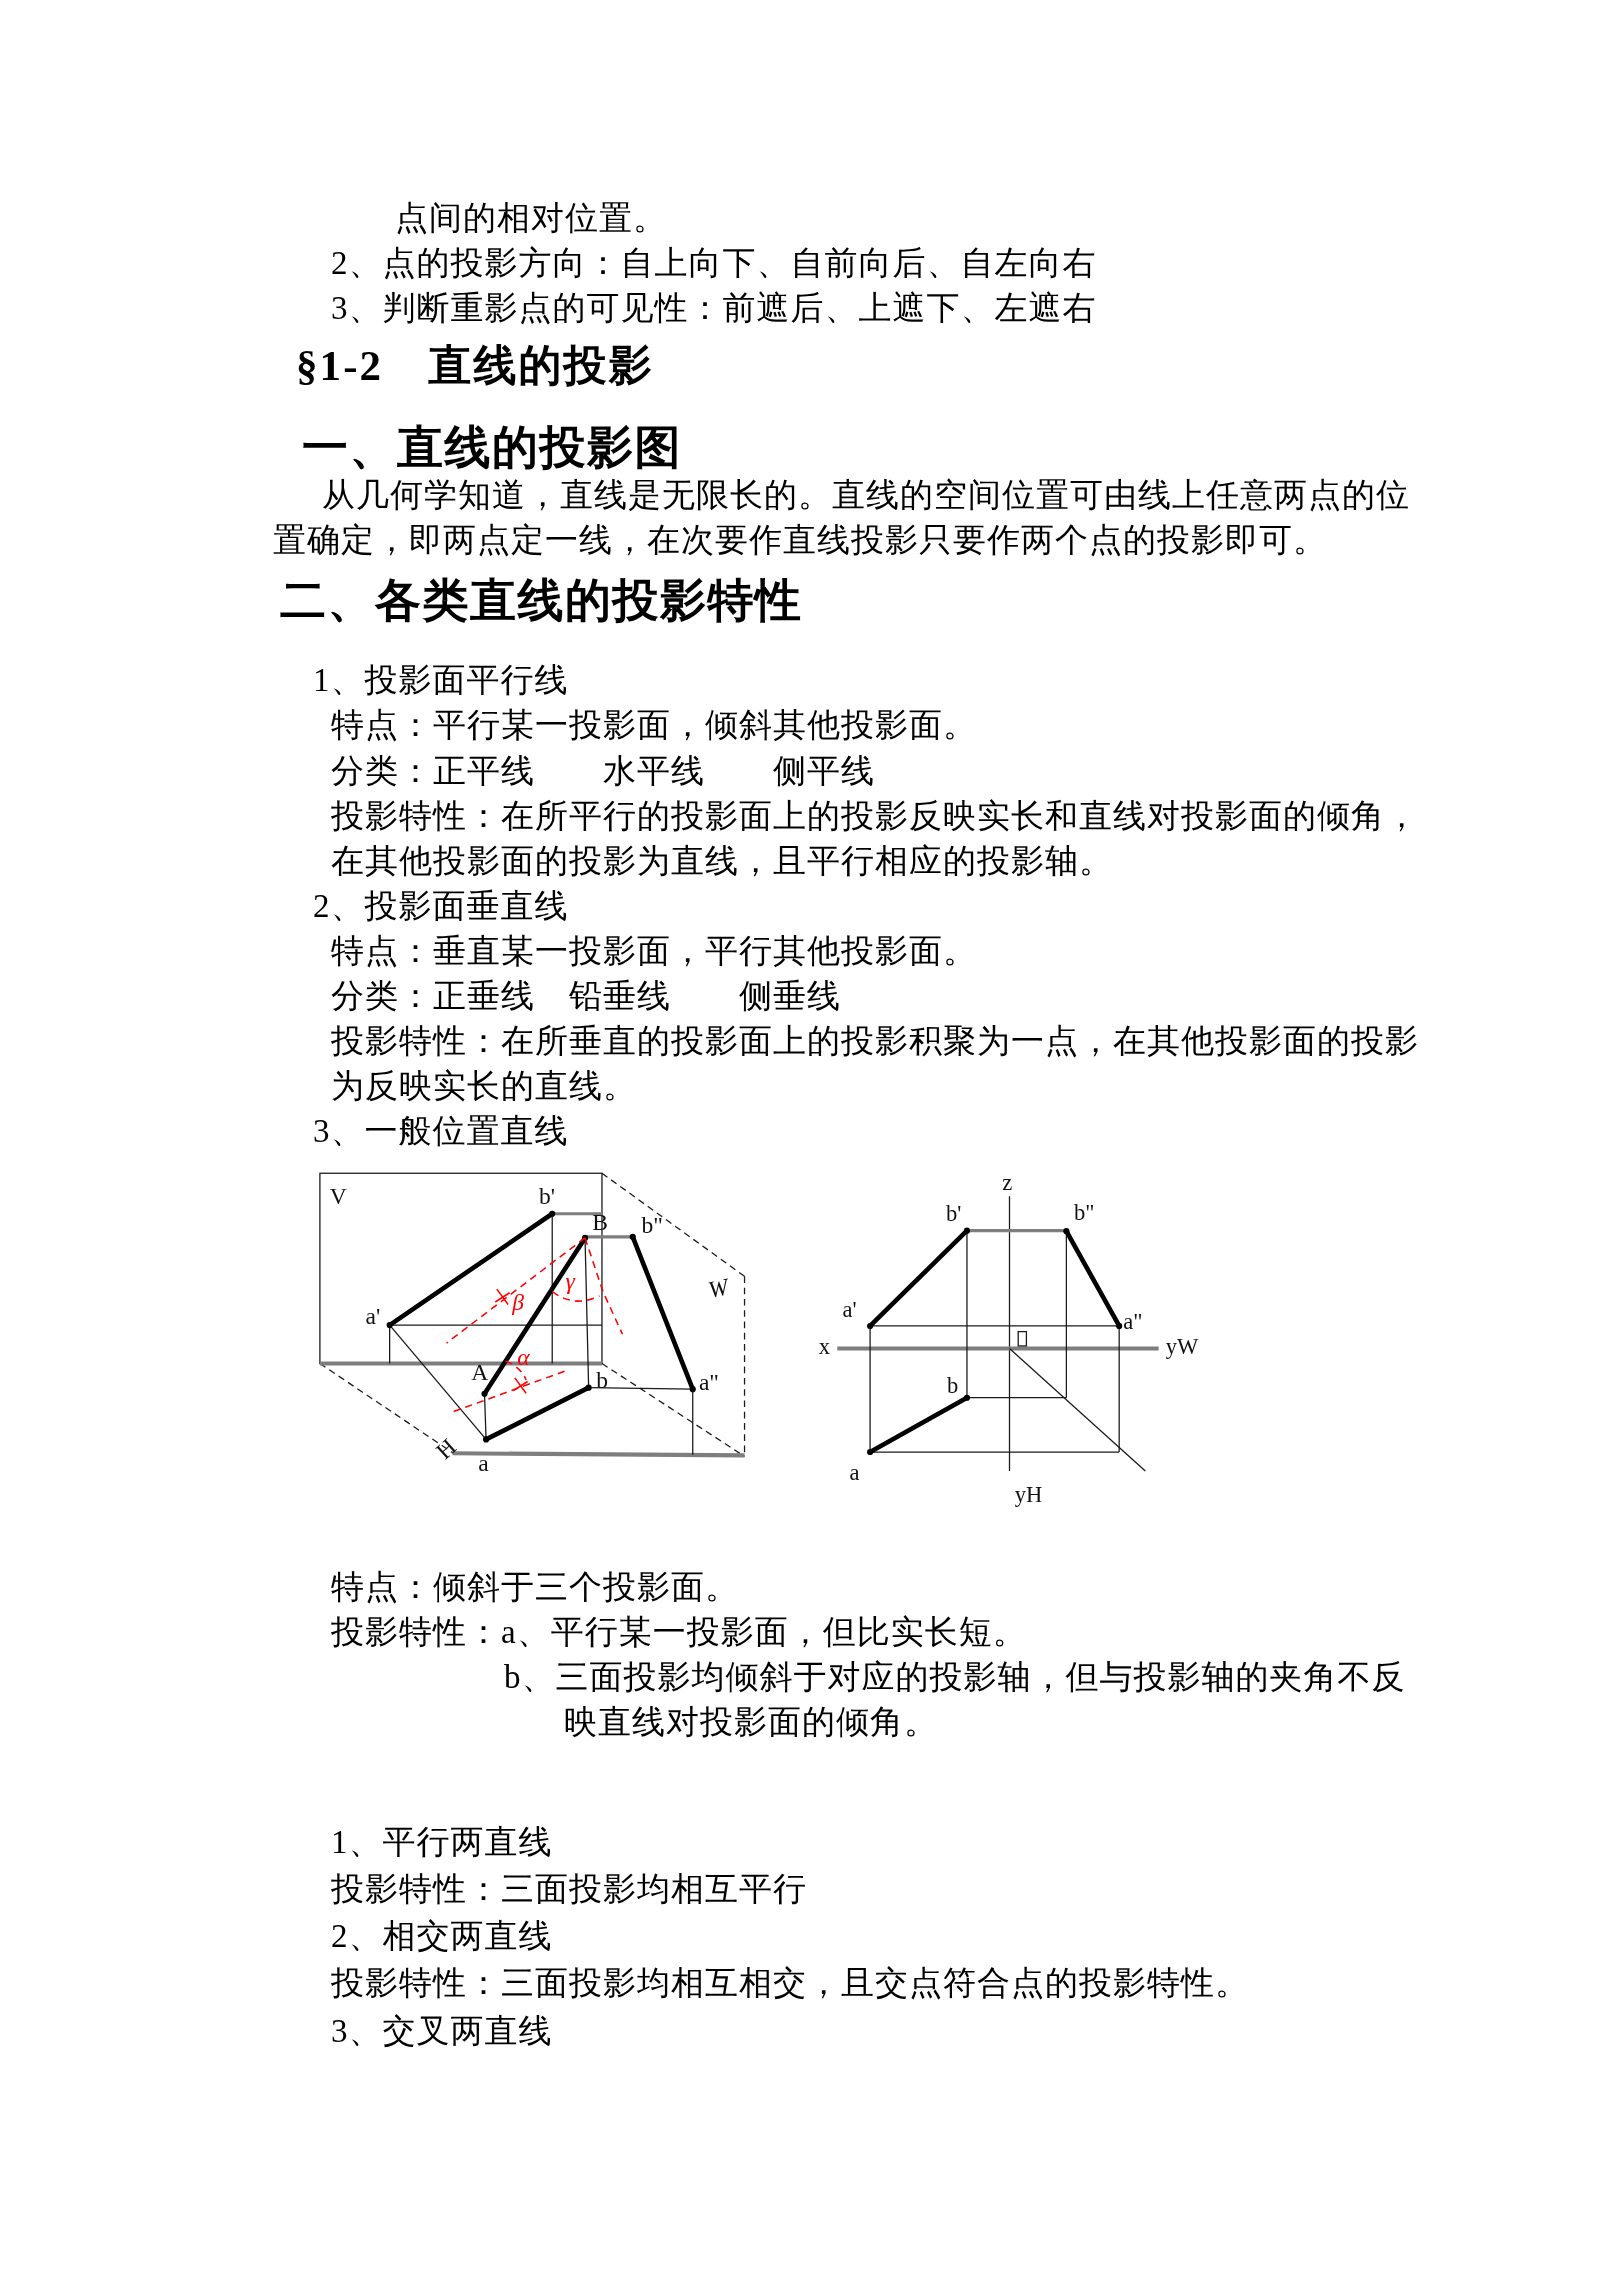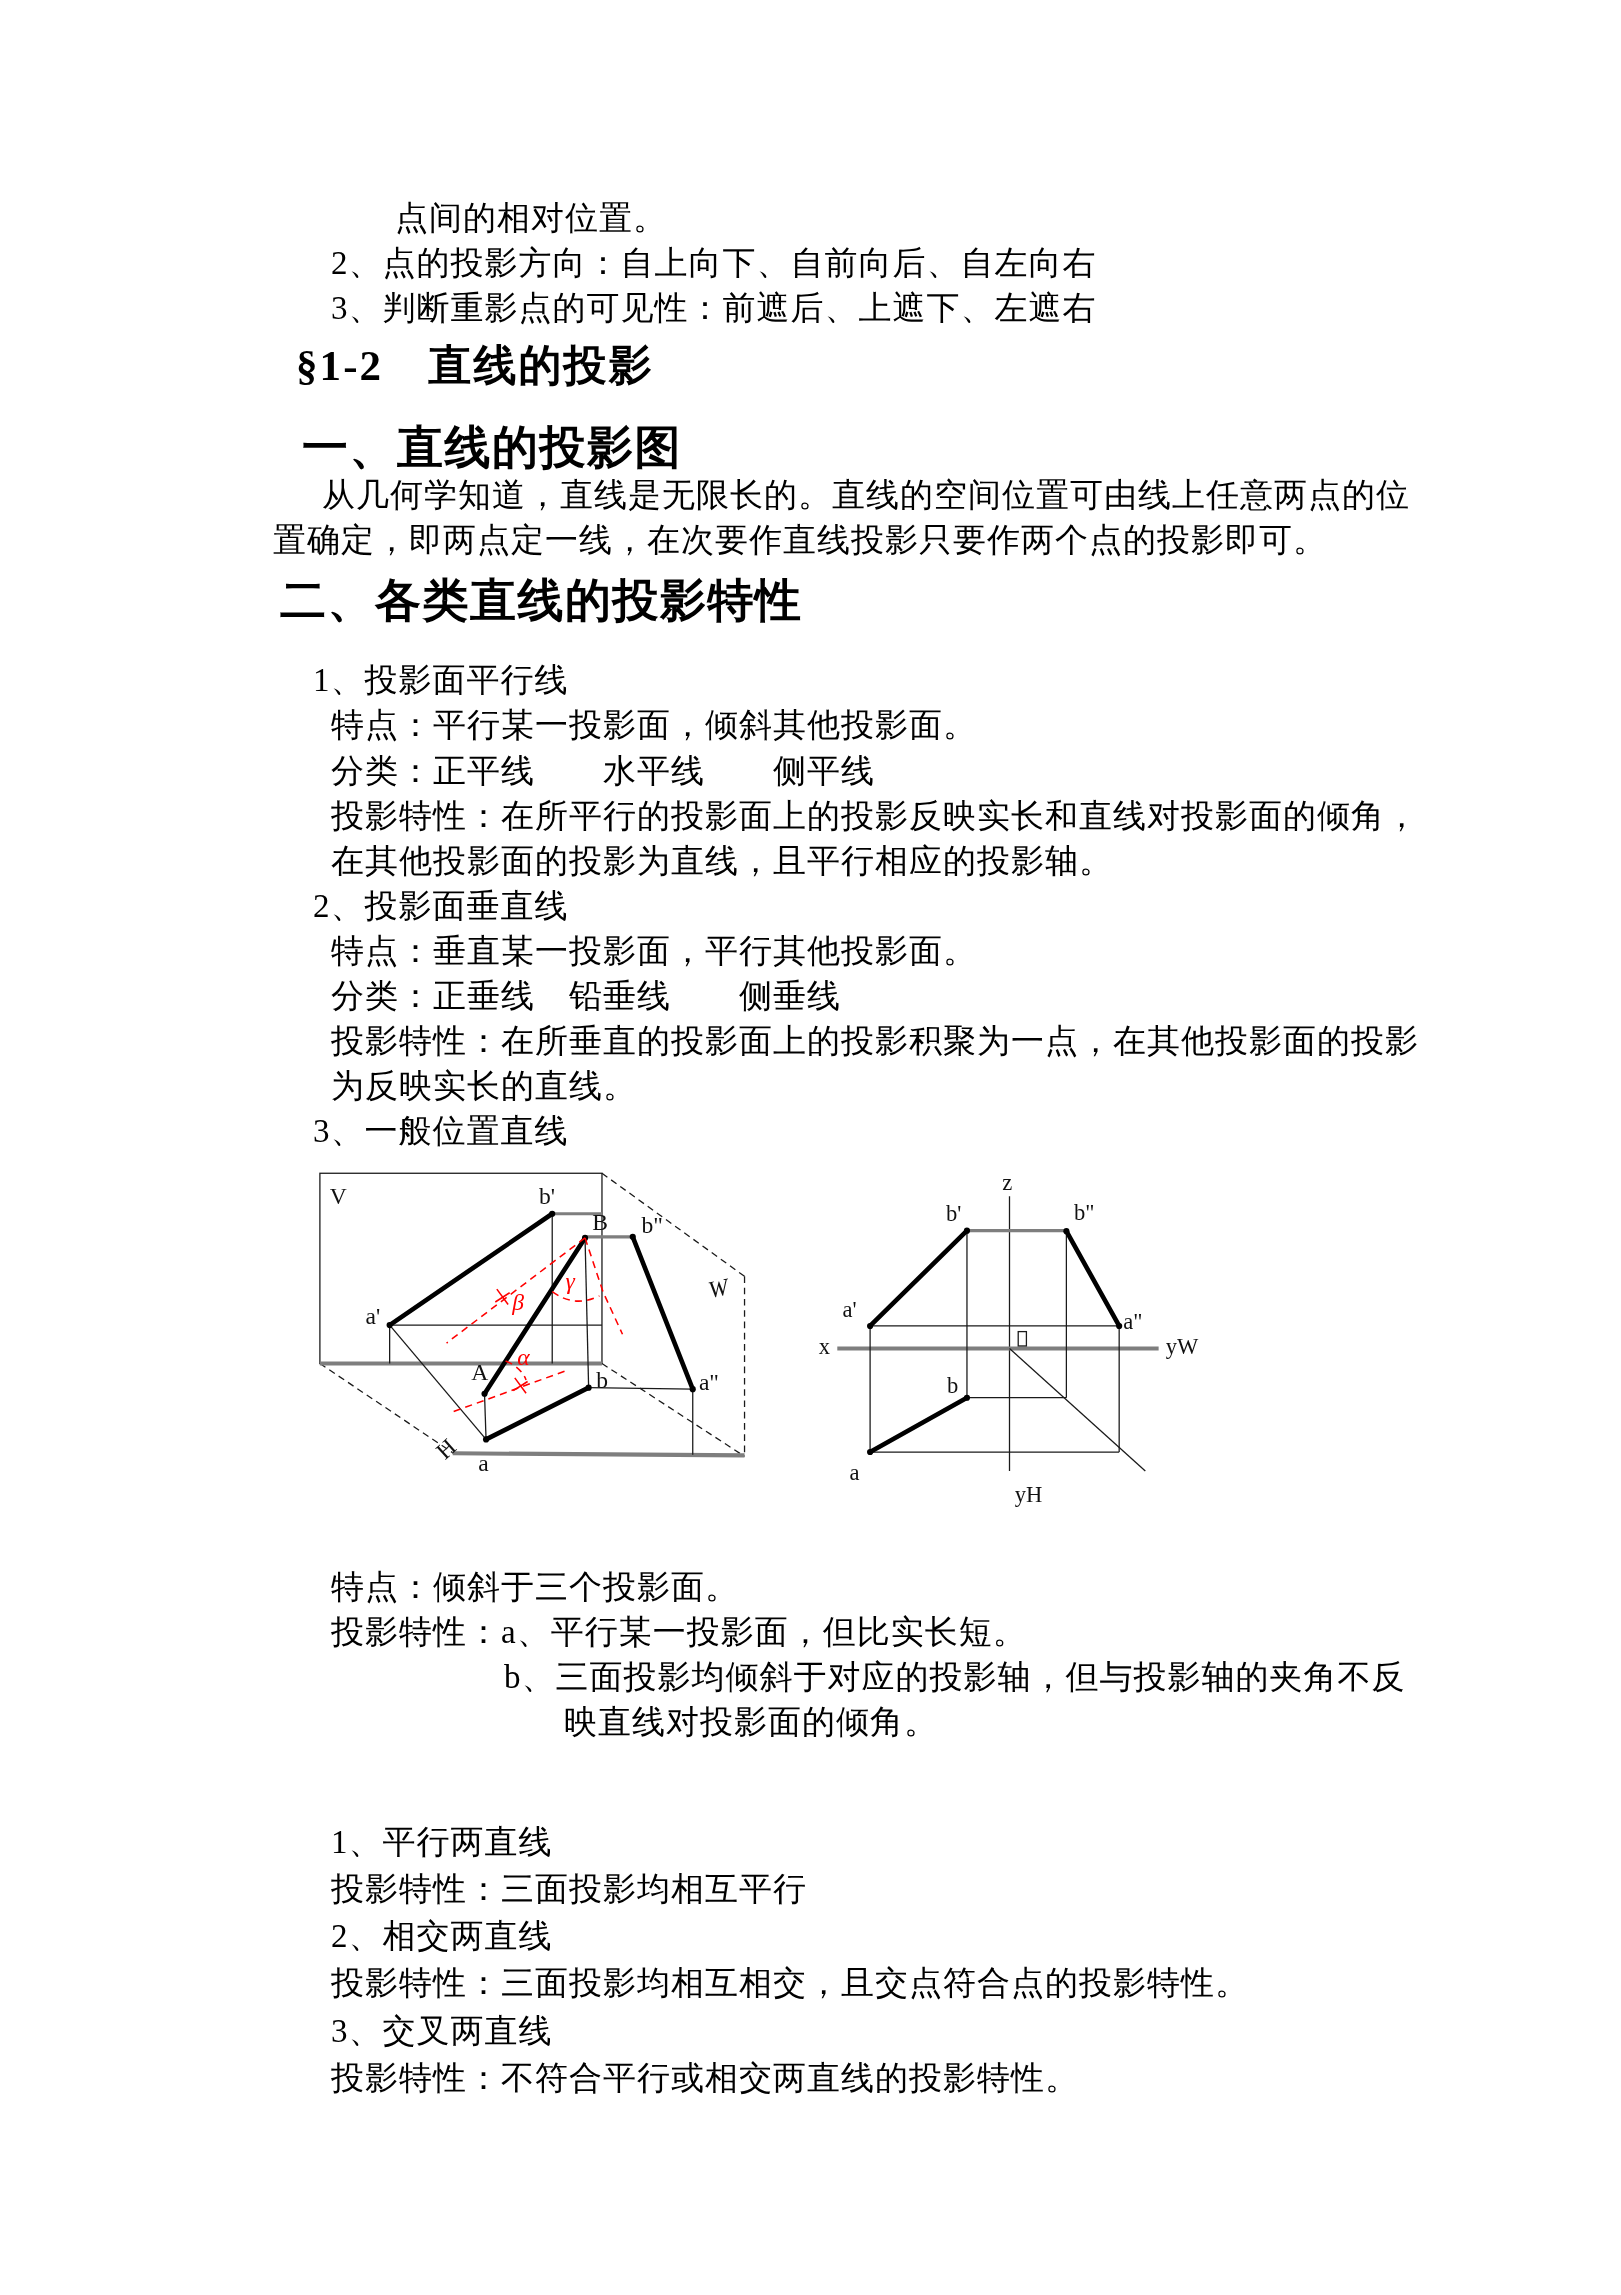--- a/index.html
+++ b/index.html
@@ -55,21 +55,20 @@
   <div class="tl body" style="left:313px;top:1113px">3、一般位置直线</div>
   <div class="tl body" style="left:331px;top:1569px">特点：倾斜于三个投影面。</div>
   <div class="tl body" style="left:331px;top:1614px">投影特性：a、平行某一投影面，但比实长短。</div>
   <div class="tl body" style="left:504px;top:1659px">b、三面投影均倾斜于对应的投影轴，但与投影轴的夹角不反</div>
   <div class="tl body" style="left:564px;top:1704px">映直线对投影面的倾角。</div>
   <div class="tl body" style="left:331px;top:1824px">1、平行两直线</div>
   <div class="tl body" style="left:331px;top:1871px">投影特性：三面投影均相互平行</div>
   <div class="tl body" style="left:331px;top:1918px">2、相交两直线</div>
   <div class="tl body" style="left:331px;top:1965px">投影特性：三面投影均相互相交，且交点符合点的投影特性。</div>
   <div class="tl body" style="left:331px;top:2013px">3、交叉两直线</div>
-  <div class="tl body" style="left:331px;top:2060px">投影特性：不符合平行或相交两直线的投影特性。</div>
 
   <svg style="left:267px;top:1143px" width="513" height="359" viewBox="0 0 1000 700">
 
     <g>
       <rect class="thin" x="103" y="59" width="550" height="371"></rect>
       <path class="thind" d="M653,59 L931,260"></path>
       <path class="thind" d="M931,260 L931,611"></path>
       <path class="thind" d="M103,430 L362,604"></path>
       <path class="thind" d="M653,430 L931,611"></path>
       <path class="gthick" d="M103,430 L653,430"></path>

